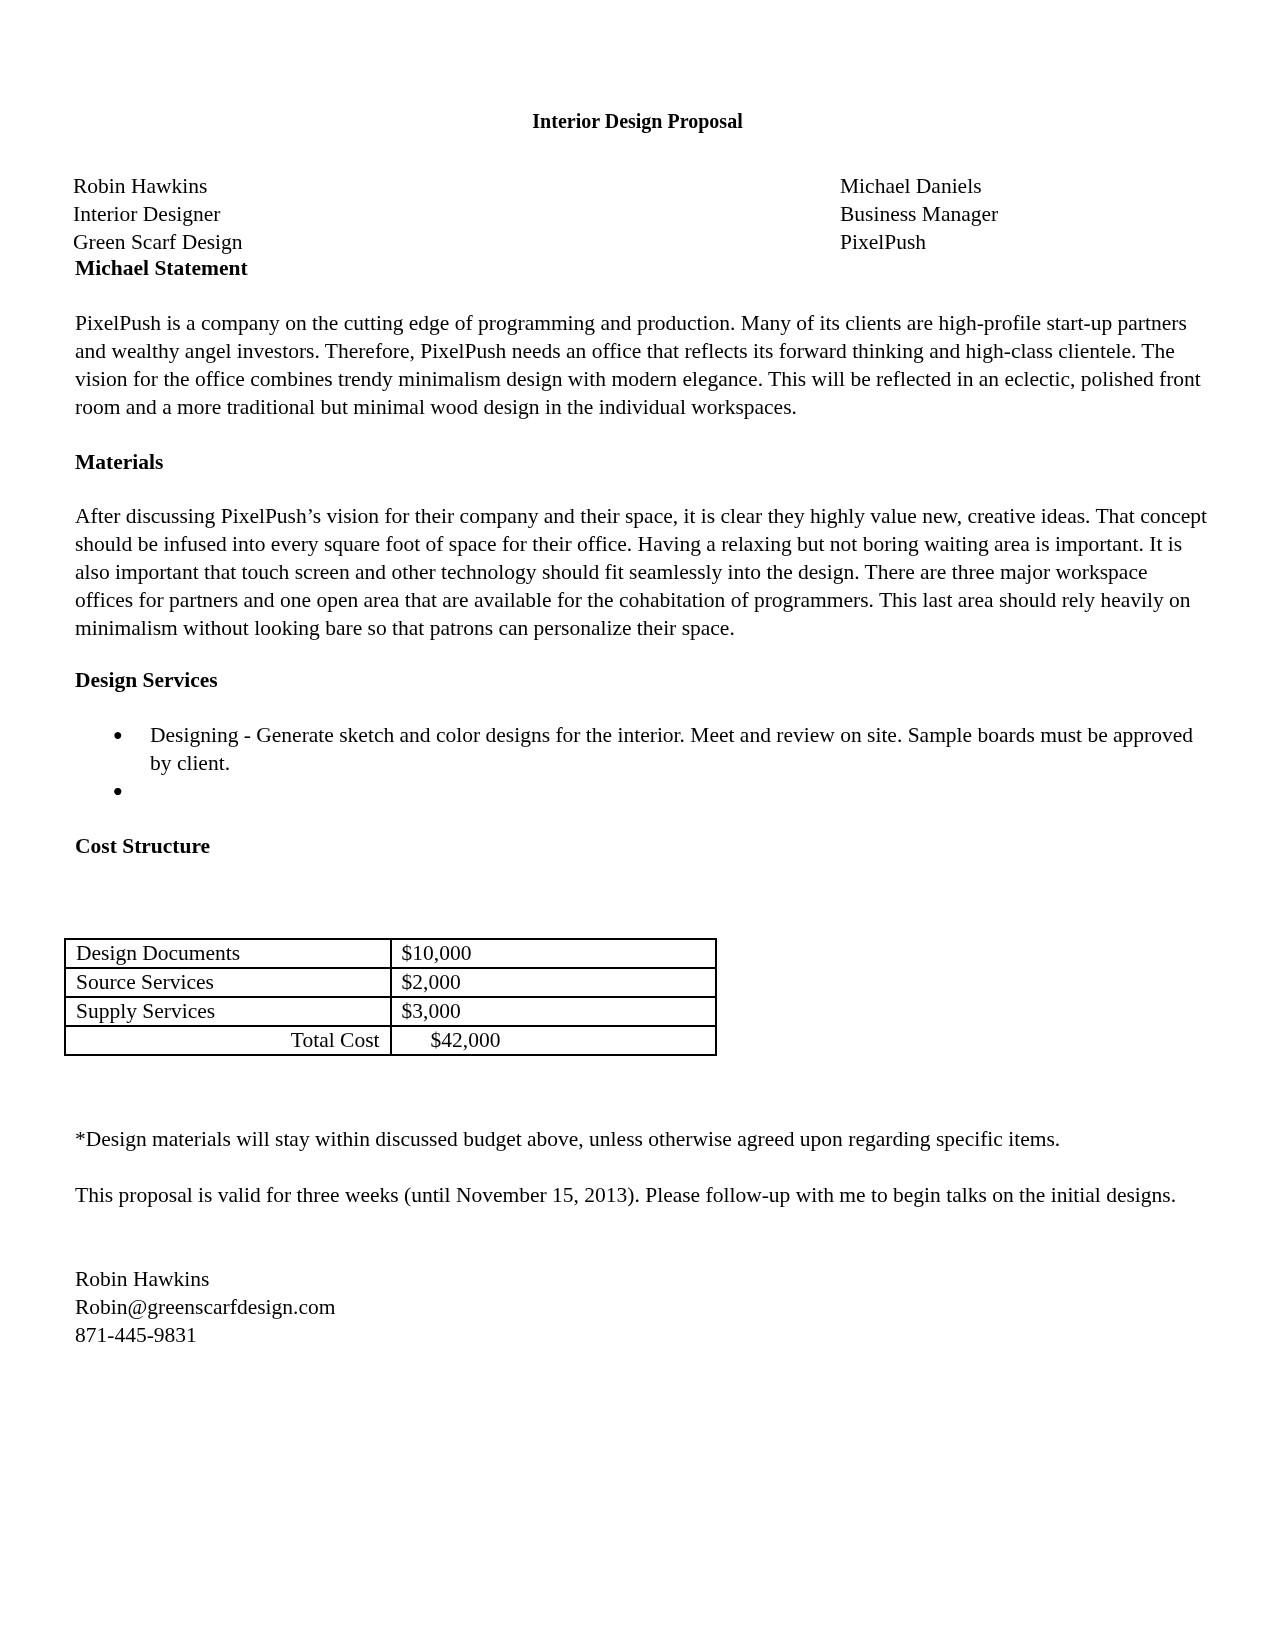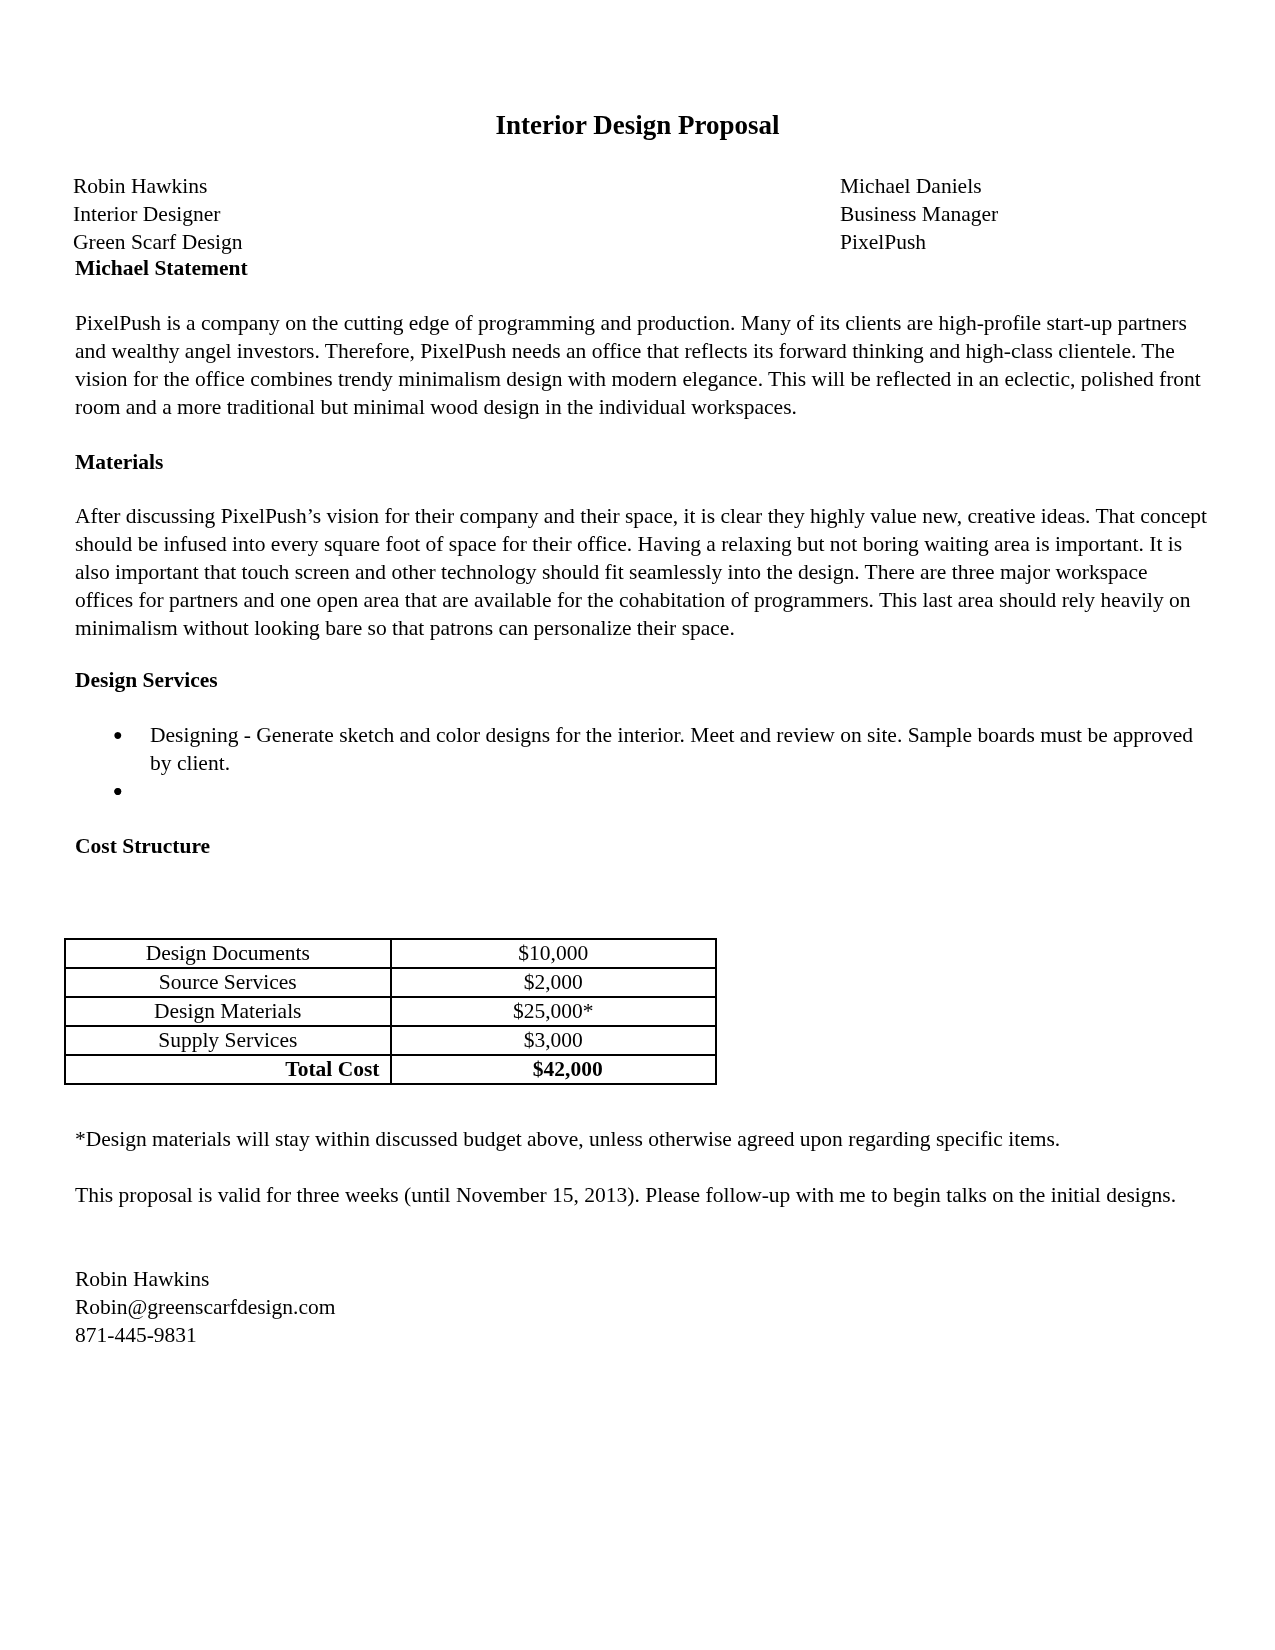--- a/index.html
+++ b/index.html
@@ -3,42 +3,41 @@
 <meta charset="utf-8">
 <style>
   html, body { margin: 0; padding: 0; background: #ffffff; }
   body {
     width: 1275px; height: 1650px; position: relative; overflow: hidden;
     font-family: "Liberation Serif", serif; color: #000; font-size: 21.5px;
   }
   .abs { position: absolute; }
   .title {
     left: 0; width: 1275px; top: 110px; text-align: center;
-    font-weight: bold; font-size: 27px;
+    font-weight: bold; font-size: 20px;
   }
   .contact { line-height: 28px; }
   .contact div { white-space: nowrap; }
   .left-contact { left: 73px; top: 172px; }
   .right-contact { left: 840px; top: 172px; }
   .heading { font-weight: bold; left: 75px; }
   .para { left: 75px; width: 1135px; line-height: 28px; }
   .para p { margin: 0; }
   ul.services { margin: 0; padding: 0; list-style: none; }
   ul.services li { position: relative; padding-left: 75px; line-height: 28px; }
   ul.services li .bullet { position: absolute; left: 38px; top: 0; font-size: 16px; }
   table.costs {
     position: absolute; left: 64px; top: 938px; width: 653px;
     border-collapse: collapse; font-size: 21.5px;
   }
   table.costs td {
     border: 2px solid #000; height: 27px; padding: 0 10px; line-height: 27px;
     width: 50%;
-    text-align: center;
   }
-  table.costs tr.total td { font-weight: bold; padding-left: 39px; }
+  table.costs tr.total td { font-weight: normal; padding-left: 39px; }
   table.costs tr.total td.label { text-align: right; }
 </style>
 </head>
 <body>
 
 <div class="abs title">Interior Design Proposal</div>
 
 <div class="abs contact left-contact">
   <div>Robin Hawkins</div>
   <div>Interior Designer</div>
@@ -83,24 +82,20 @@
   <tbody>
     <tr>
       <td>Design Documents</td>
       <td>$10,000</td>
     </tr>
     <tr>
       <td>Source Services</td>
       <td>$2,000</td>
     </tr>
     <tr>
-      <td>Design Materials</td>
-      <td>$25,000*</td>
-    </tr>
-    <tr>
       <td>Supply Services</td>
       <td>$3,000</td>
     </tr>
     <tr class="total">
       <td class="label">Total Cost</td>
       <td>$42,000</td>
     </tr>
   </tbody>
 </table>
 

